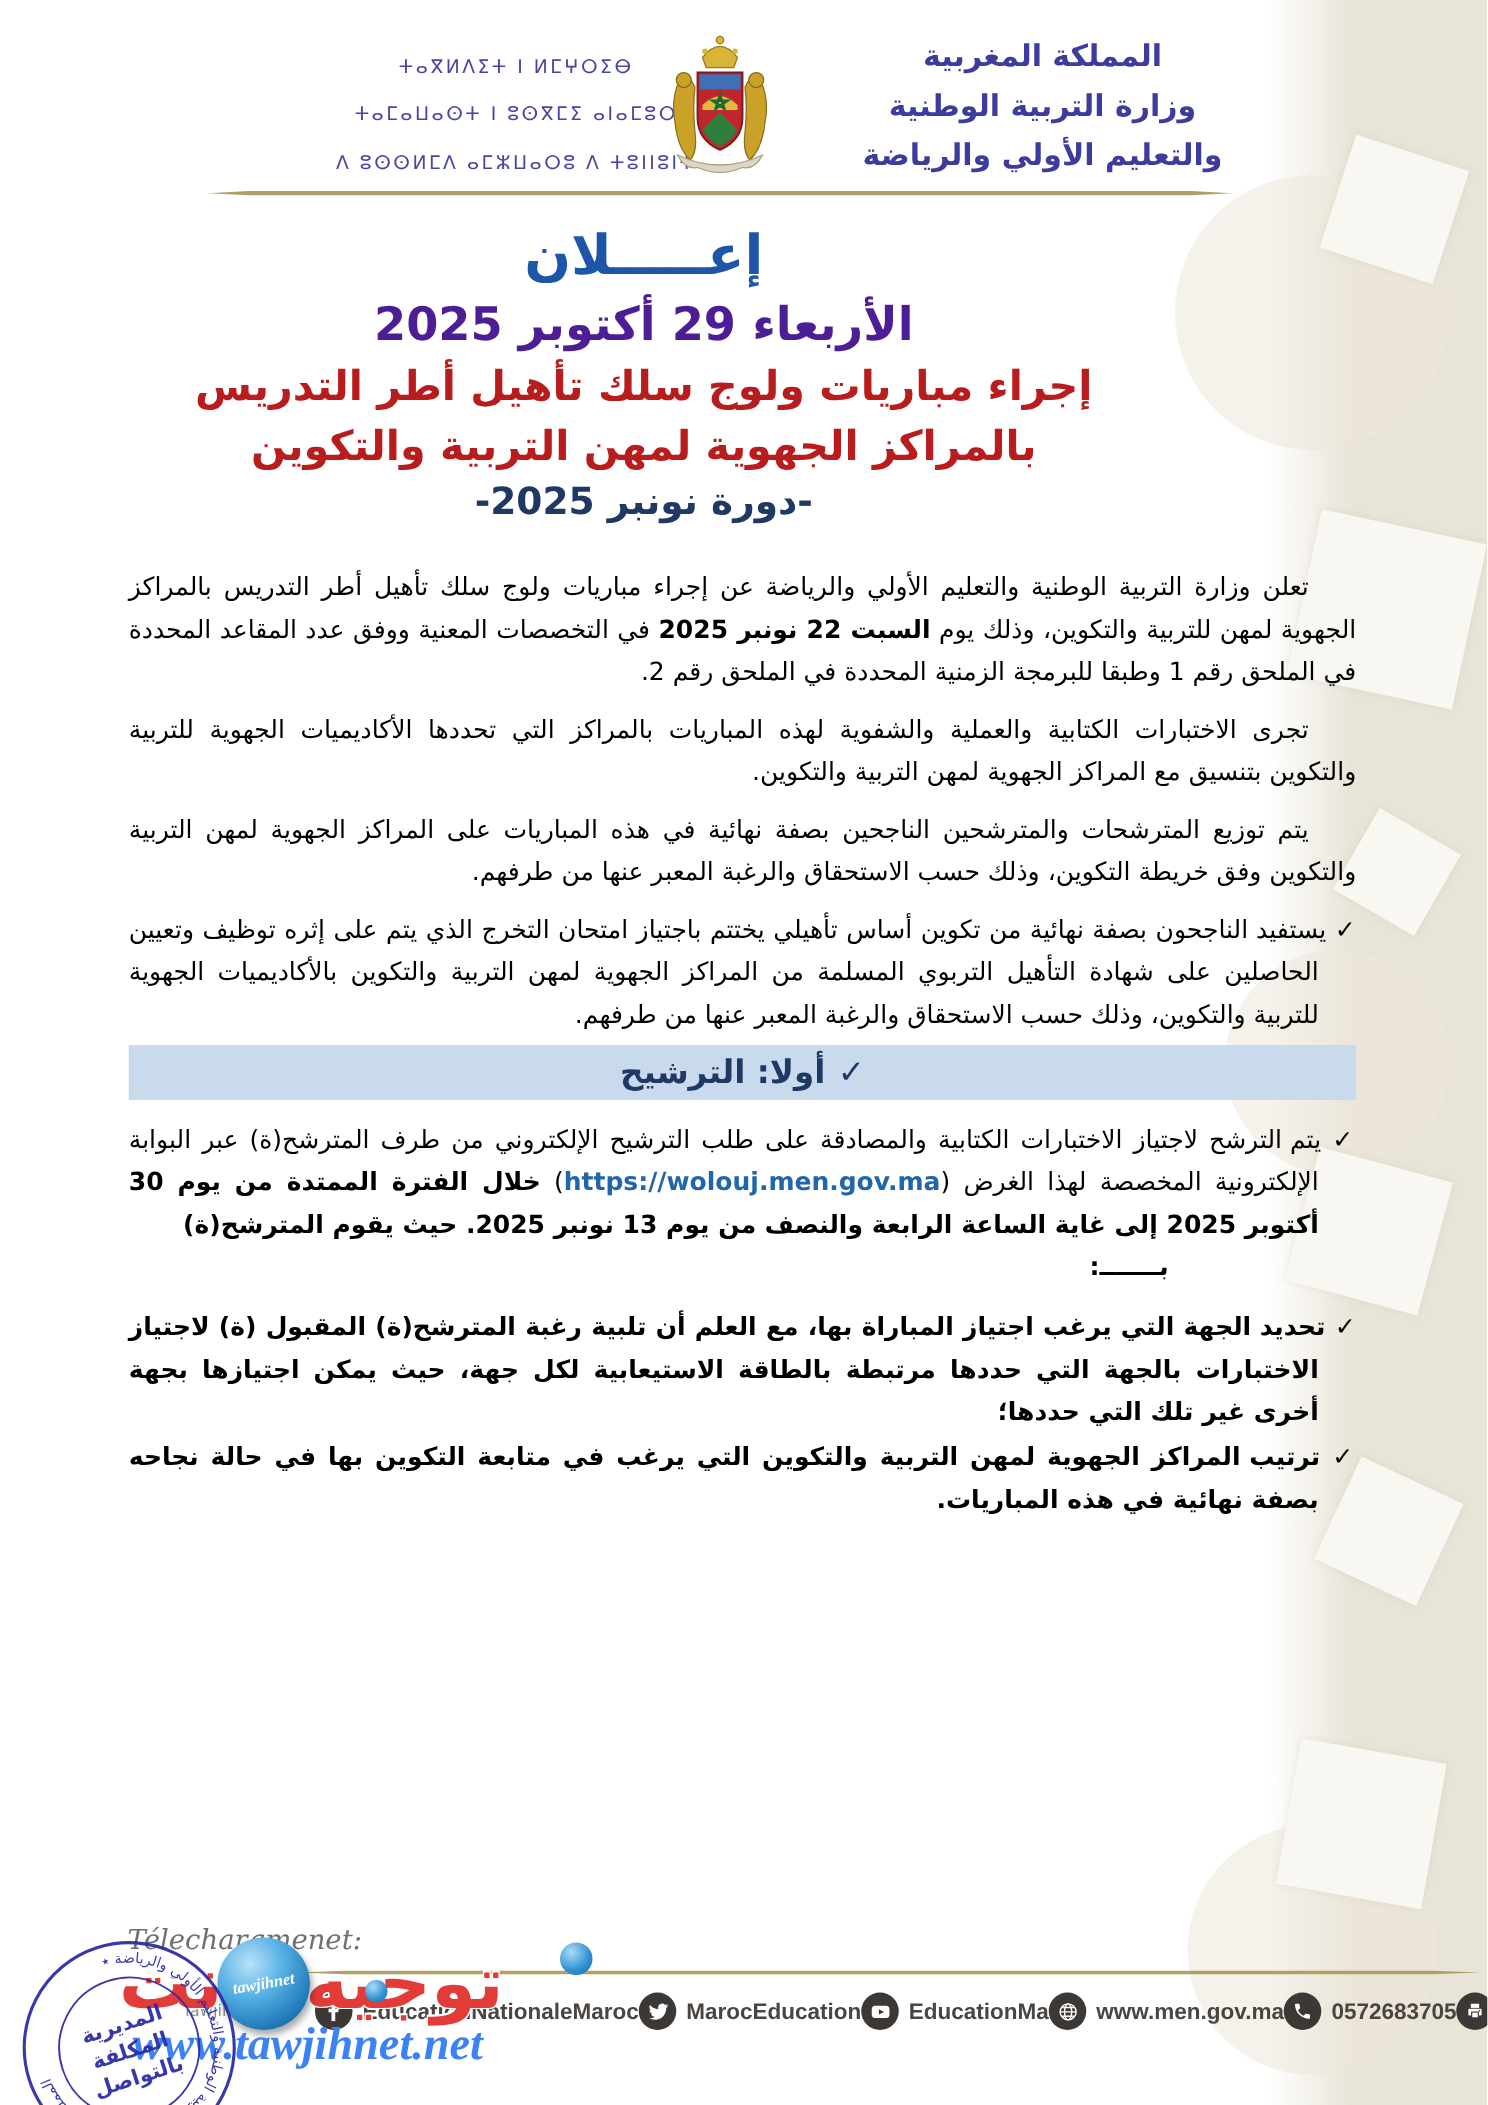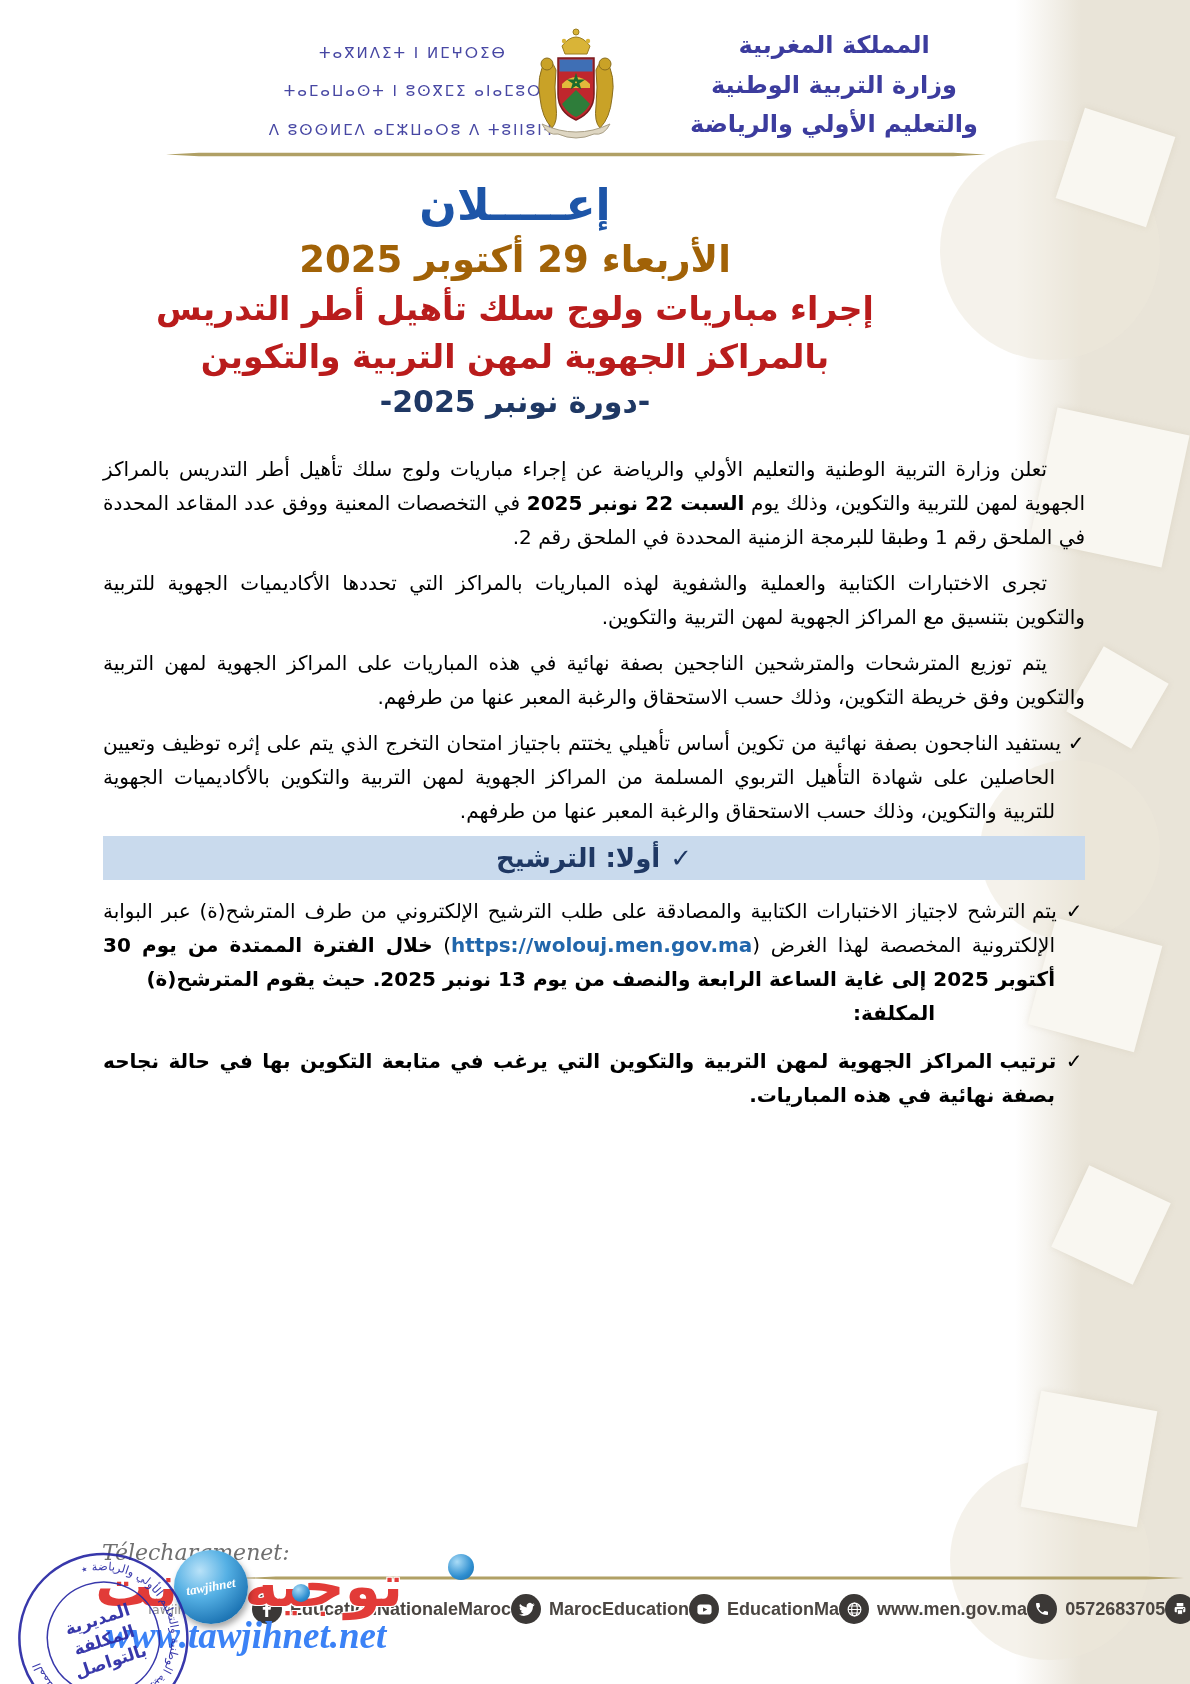--- a/index.html
+++ b/index.html
@@ -29,21 +29,21 @@
   }
   .gold-line {
     position:absolute; height:5px; background:#b0a065; z-index:1;
     clip-path:polygon(0 50%, 4% 15%, 96% 15%, 100% 50%, 96% 85%, 4% 85%);
   }
   .gold-top { top:152px; left:166px; width:820px; }
   .gold-bottom { top:1576px; left:238px; width:946px; height:4px; }
   
   .title-block { position:absolute; top:176px; left:0; right:160px; text-align:center; direction:rtl; z-index:2; }
   .t-announce { color:#1d55a8; font-size:44px; font-weight:bold; line-height:1.3; }
-  .t-date     { color:#a16207; font-size:37px; font-weight:bold; line-height:1.35; margin-top:2px; }
+  .t-date     { color:#4c1d95; font-size:37px; font-weight:bold; line-height:1.35; margin-top:2px; }
   .t-l1,.t-l2 { color:#b91c1c; font-size:33px; font-weight:bold; line-height:1.45; }
   .t-l3       { color:#1f3864; font-size:30px; font-weight:bold; line-height:1.4; }
   
   .doc-body {
     position:absolute; top:452px; right:105px; width:982px; direction:rtl;
     text-align:justify; color:#000; font-size:20px; line-height:1.7; z-index:2;
     font-weight:500;
   }
   .doc-body p { margin:0 0 12px; }
   .indent { text-indent:38px; }
@@ -172,22 +172,23 @@
     <p class="indent">يتم توزيع المترشحات والمترشحين الناجحين بصفة نهائية في هذه المباريات على المراكز الجهوية لمهن التربية والتكوين وفق خريطة التكوين، وذلك حسب الاستحقاق والرغبة المعبر عنها من طرفهم.</p>
 
     <p class="bullet b1"><span class="chk">✓</span> <span>يستفيد الناجحون بصفة نهائية من تكوين أساس تأهيلي يختتم باجتياز امتحان التخرج الذي يتم على إثره توظيف وتعيين الحاصلين على شهادة التأهيل التربوي المسلمة من المراكز الجهوية لمهن التربية والتكوين بالأكاديميات الجهوية للتربية والتكوين، وذلك حسب الاستحقاق والرغبة المعبر عنها من طرفهم.</span></p>
 
     <div class="section-bar">
       <span>✓</span>
       <span>أولا: الترشيح</span>
     </div>
 
     <p class="bullet cand"><span class="chk">✓</span> <span>يتم الترشح لاجتياز الاختبارات الكتابية والمصادقة على طلب الترشيح الإلكتروني من طرف المترشح(ة) عبر البوابة الإلكترونية المخصصة لهذا الغرض (</span><span class="url" dir="ltr">https://wolouj.men.gov.ma</span><span>) </span><span class="bold">خلال الفترة الممتدة من يوم 30 أكتوبر 2025 إلى غاية الساعة الرابعة والنصف من يوم 13 نونبر 2025. حيث يقوم المترشح(ة)</span></p>
-    <p class="cand-tail">المكلفة:</p>
-
+    <p class="cand-tail">بـــــــ:</p>
+
+    <p class="bullet bold b2"><span class="chk">✓</span> <span>تحديد الجهة التي يرغب اجتياز المباراة بها، مع العلم أن تلبية رغبة المترشح(ة) المقبول (ة) لاجتياز الاختبارات بالجهة التي حددها مرتبطة بالطاقة الاستيعابية لكل جهة، حيث يمكن اجتيازها بجهة أخرى غير تلك التي حددها؛</span></p>
 
     <p class="bullet bold b3"><span class="chk">✓</span> <span>ترتيب المراكز الجهوية لمهن التربية والتكوين التي يرغب في متابعة التكوين بها في حالة نجاحه بصفة نهائية في هذه المباريات.</span></p>
   </div>
 
   <div class="dl-label">Télechargmenet:</div>
 
   <div class="gold-line gold-bottom"></div>
 
   <div class="social-row">
     <div class="social-item">

